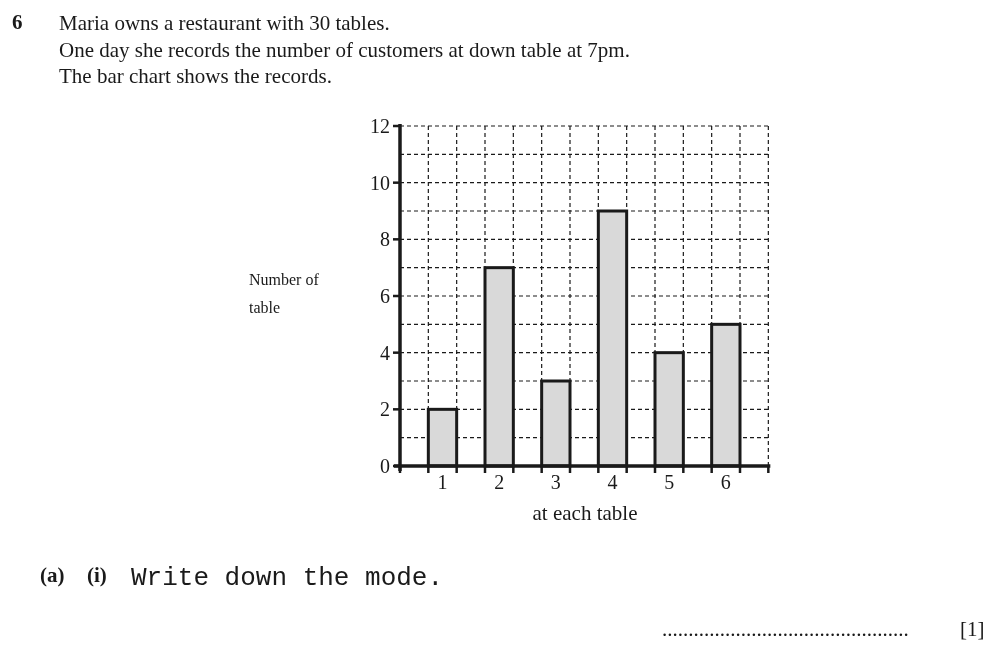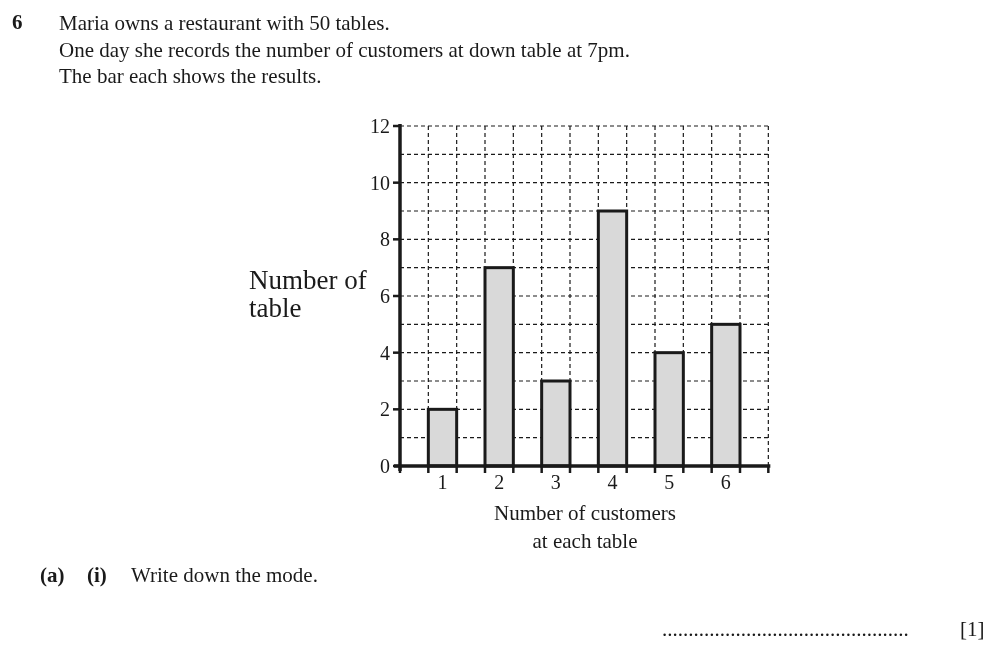--- a/index.html
+++ b/index.html
@@ -1,36 +1,36 @@
 <!DOCTYPE html>
 <html><head>
 <meta charset="utf-8">
 <style>
   html, body { margin:0; padding:0; background:#ffffff; }
   body { width:1000px; height:656px; position:relative; overflow:hidden;
          font-family:"Liberation Serif","DejaVu Serif",serif; color:#1a1a1a; }
   .qnum { position:absolute; left:12px; top:10px; font-size:21px; font-weight:bold; }
   .qline { position:absolute; left:59px; font-size:21px; white-space:nowrap; }
-  .ylabel { position:absolute; left:249px; top:266px; font-size:27px; line-height:28px; }
+  .ylabel { position:absolute; left:249px; top:266px; font-size:16px; line-height:28px; }
   .xlabel { position:absolute; left:470px; top:499px; width:230px; text-align:center; font-size:21px; line-height:28px; }
   .parta { position:absolute; left:40px; top:563px; font-size:21px; font-weight:bold; }
   .parti { position:absolute; left:87px; top:563px; font-size:21px; font-weight:bold; }
-  .partq { position:absolute; left:131px; top:563px; font-size:21px; }
+  .partq { position:absolute; left:131px; top:563px; font-size:26px;font-family:Liberation Mono, monospace; }
   .answer { position:absolute; left:662px; top:617px; font-size:21px; white-space:nowrap; }
   .marks { position:absolute; left:960px; top:617px; font-size:21px; }
   svg.chart { position:absolute; left:0; top:0; }
   .tick-label { font-family:"Liberation Serif","DejaVu Serif",serif; font-size:20px; fill:#1a1a1a; }
 </style>
 </head>
 <body>
 
 <div class="qnum">6</div>
-<div class="qline" style="top:11px">Maria owns a restaurant with 50 tables.</div>
+<div class="qline" style="top:11px">Maria owns a restaurant with 30 tables.</div>
 <div class="qline" style="top:38px">One day she records the number of customers at down table at 7pm.</div>
-<div class="qline" style="top:64px">The bar each shows the results.</div>
+<div class="qline" style="top:64px">The bar chart shows the records.</div>
 
 <div class="ylabel">
   <div>Number of</div>
   <div>table</div>
 </div>
 
 <svg class="chart" width="1000" height="656">
   <g id="grid">
       <line x1="400" y1="437.6666666666667" x2="768.3333333333333" y2="437.6666666666667" stroke="#1a1a1a" stroke-width="1.2" stroke-dasharray="4 3"></line>
       <line x1="400" y1="409.3333333333333" x2="768.3333333333333" y2="409.3333333333333" stroke="#1a1a1a" stroke-width="1.2" stroke-dasharray="4 3"></line>
@@ -104,21 +104,20 @@
       <text x="442.5" y="489" text-anchor="middle" class="tick-label">1</text>
       <text x="499.16666666666663" y="489" text-anchor="middle" class="tick-label">2</text>
       <text x="555.8333333333333" y="489" text-anchor="middle" class="tick-label">3</text>
       <text x="612.5" y="489" text-anchor="middle" class="tick-label">4</text>
       <text x="669.1666666666666" y="489" text-anchor="middle" class="tick-label">5</text>
       <text x="725.8333333333333" y="489" text-anchor="middle" class="tick-label">6</text>
     </g>
 </svg>
 
 <div class="xlabel">
-  <div>Number of customers</div>
   <div>at each table</div>
 </div>
 
 <div class="parta">(a)</div>
 <div class="parti">(i)</div>
 <div class="partq">Write down the mode.</div>
 <div class="answer">...............................................</div>
 <div class="marks">[1]</div>
 
 </body></html>

